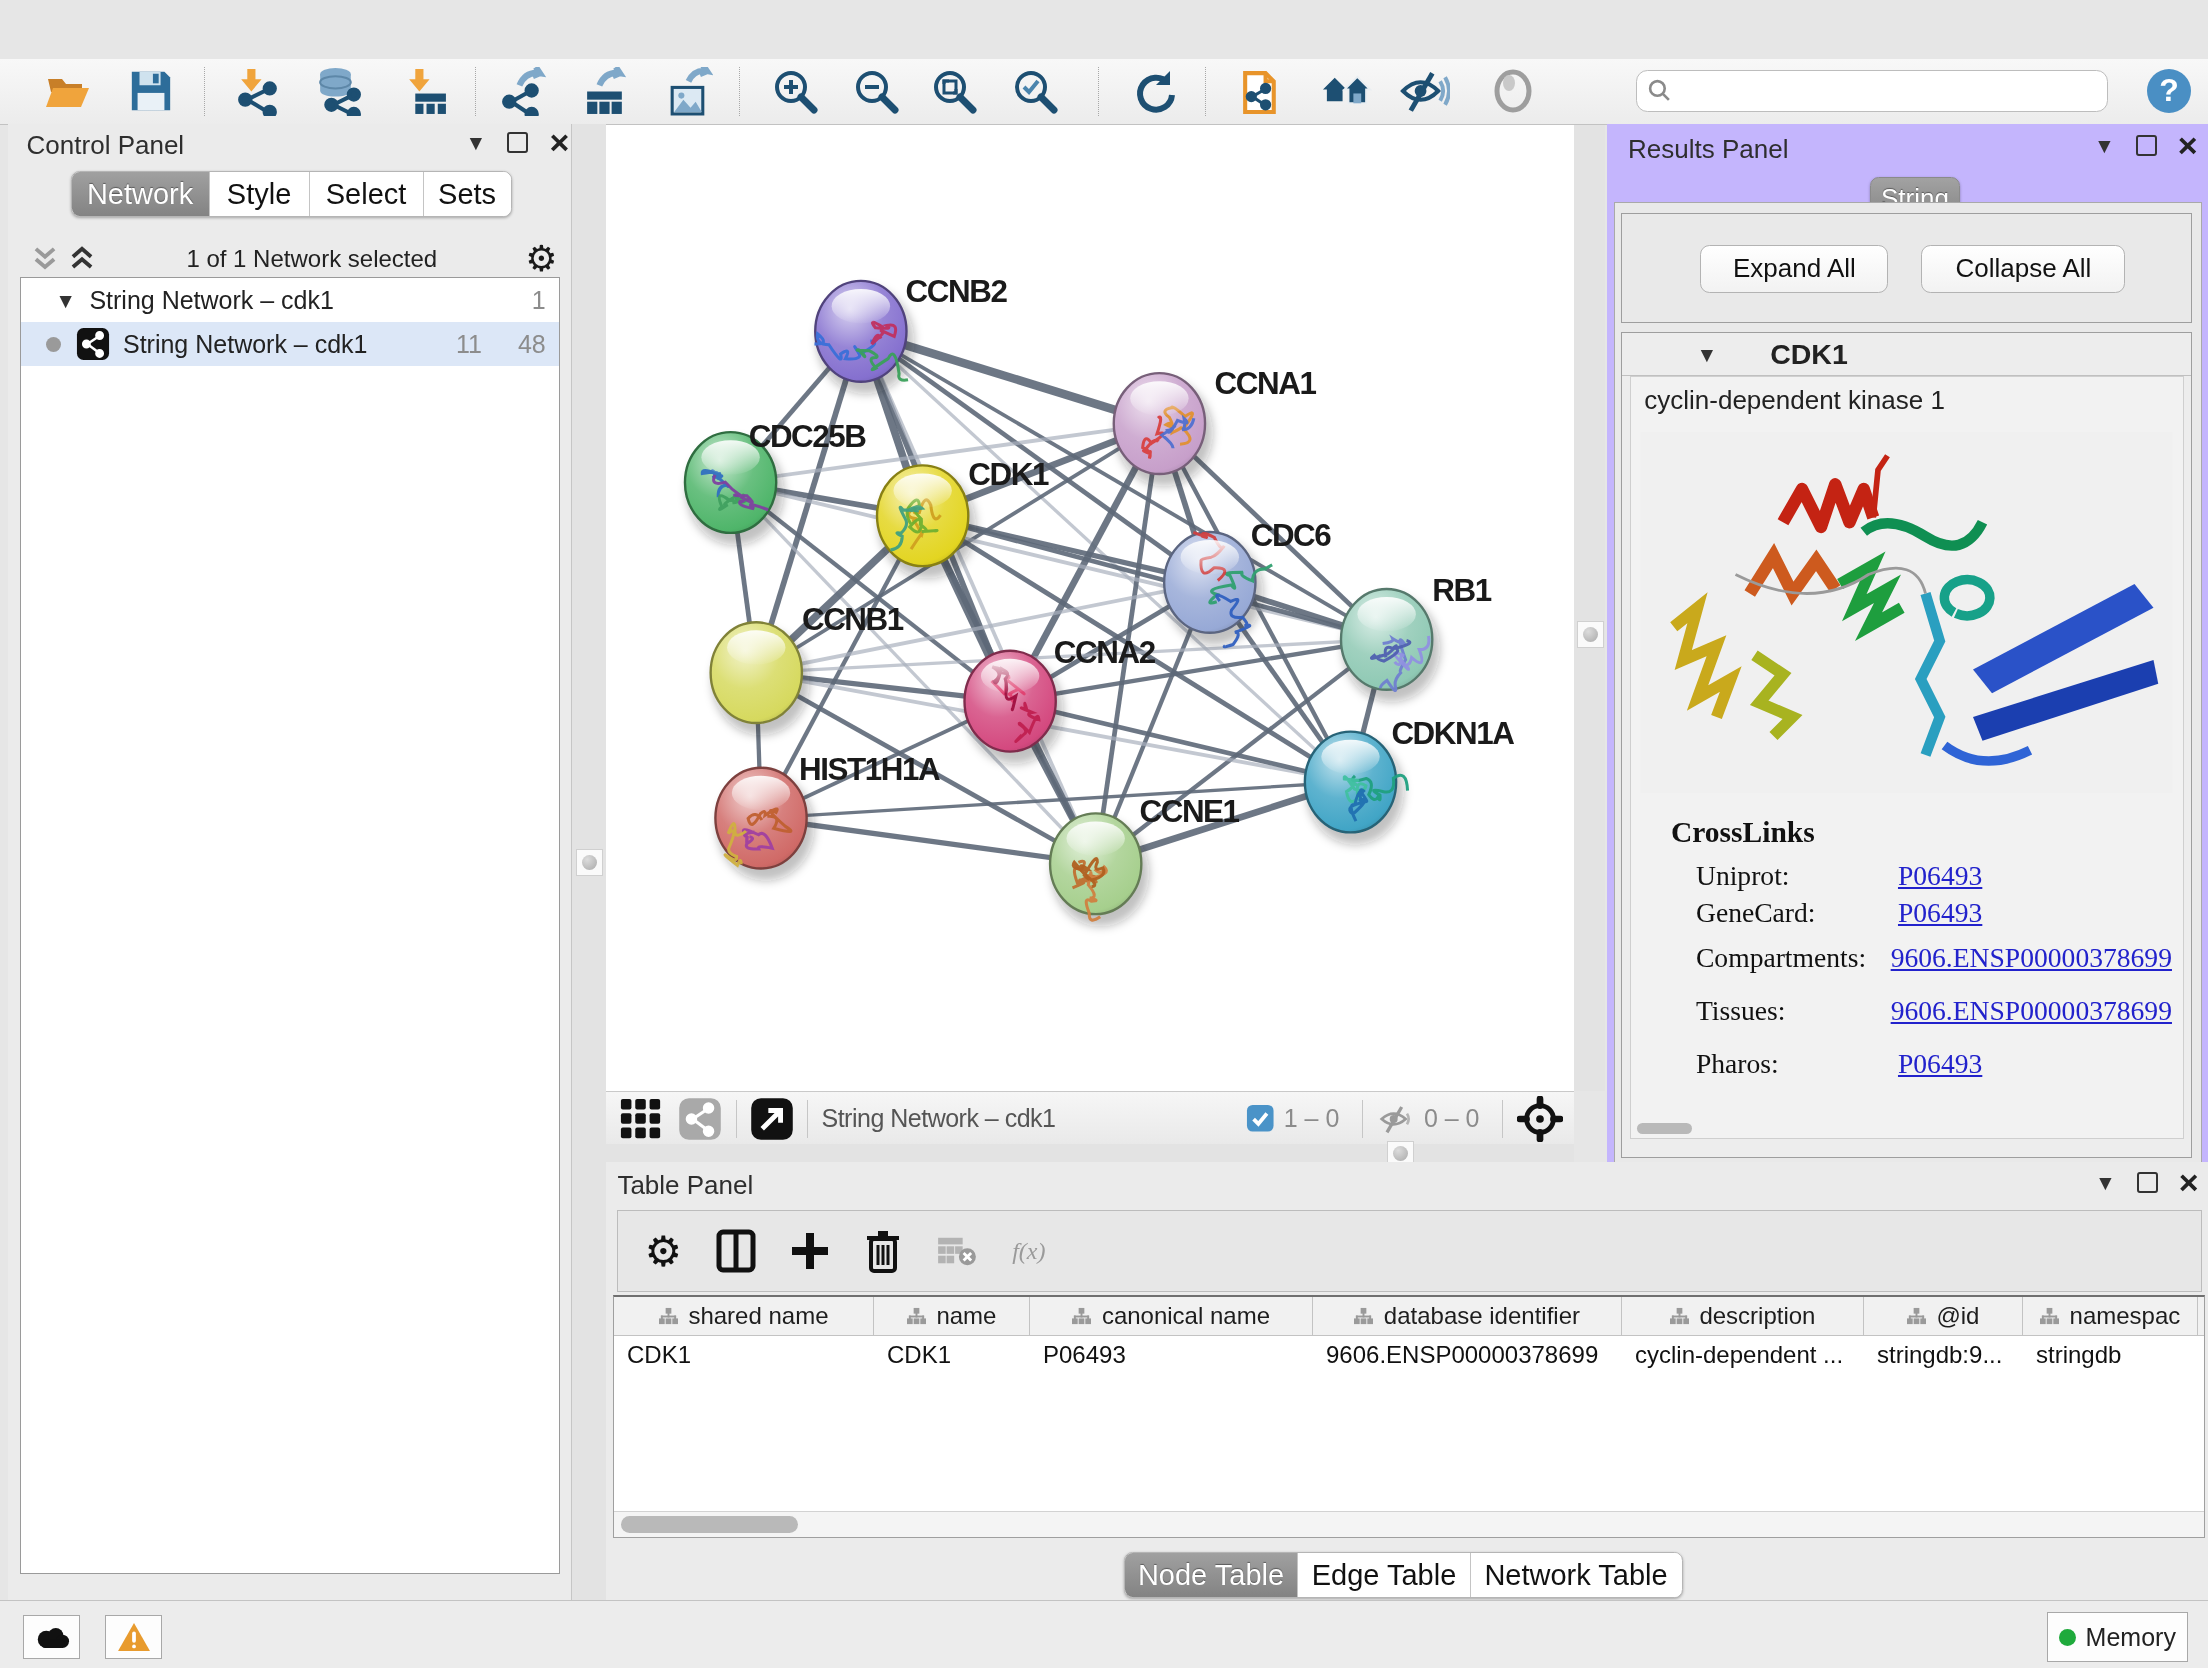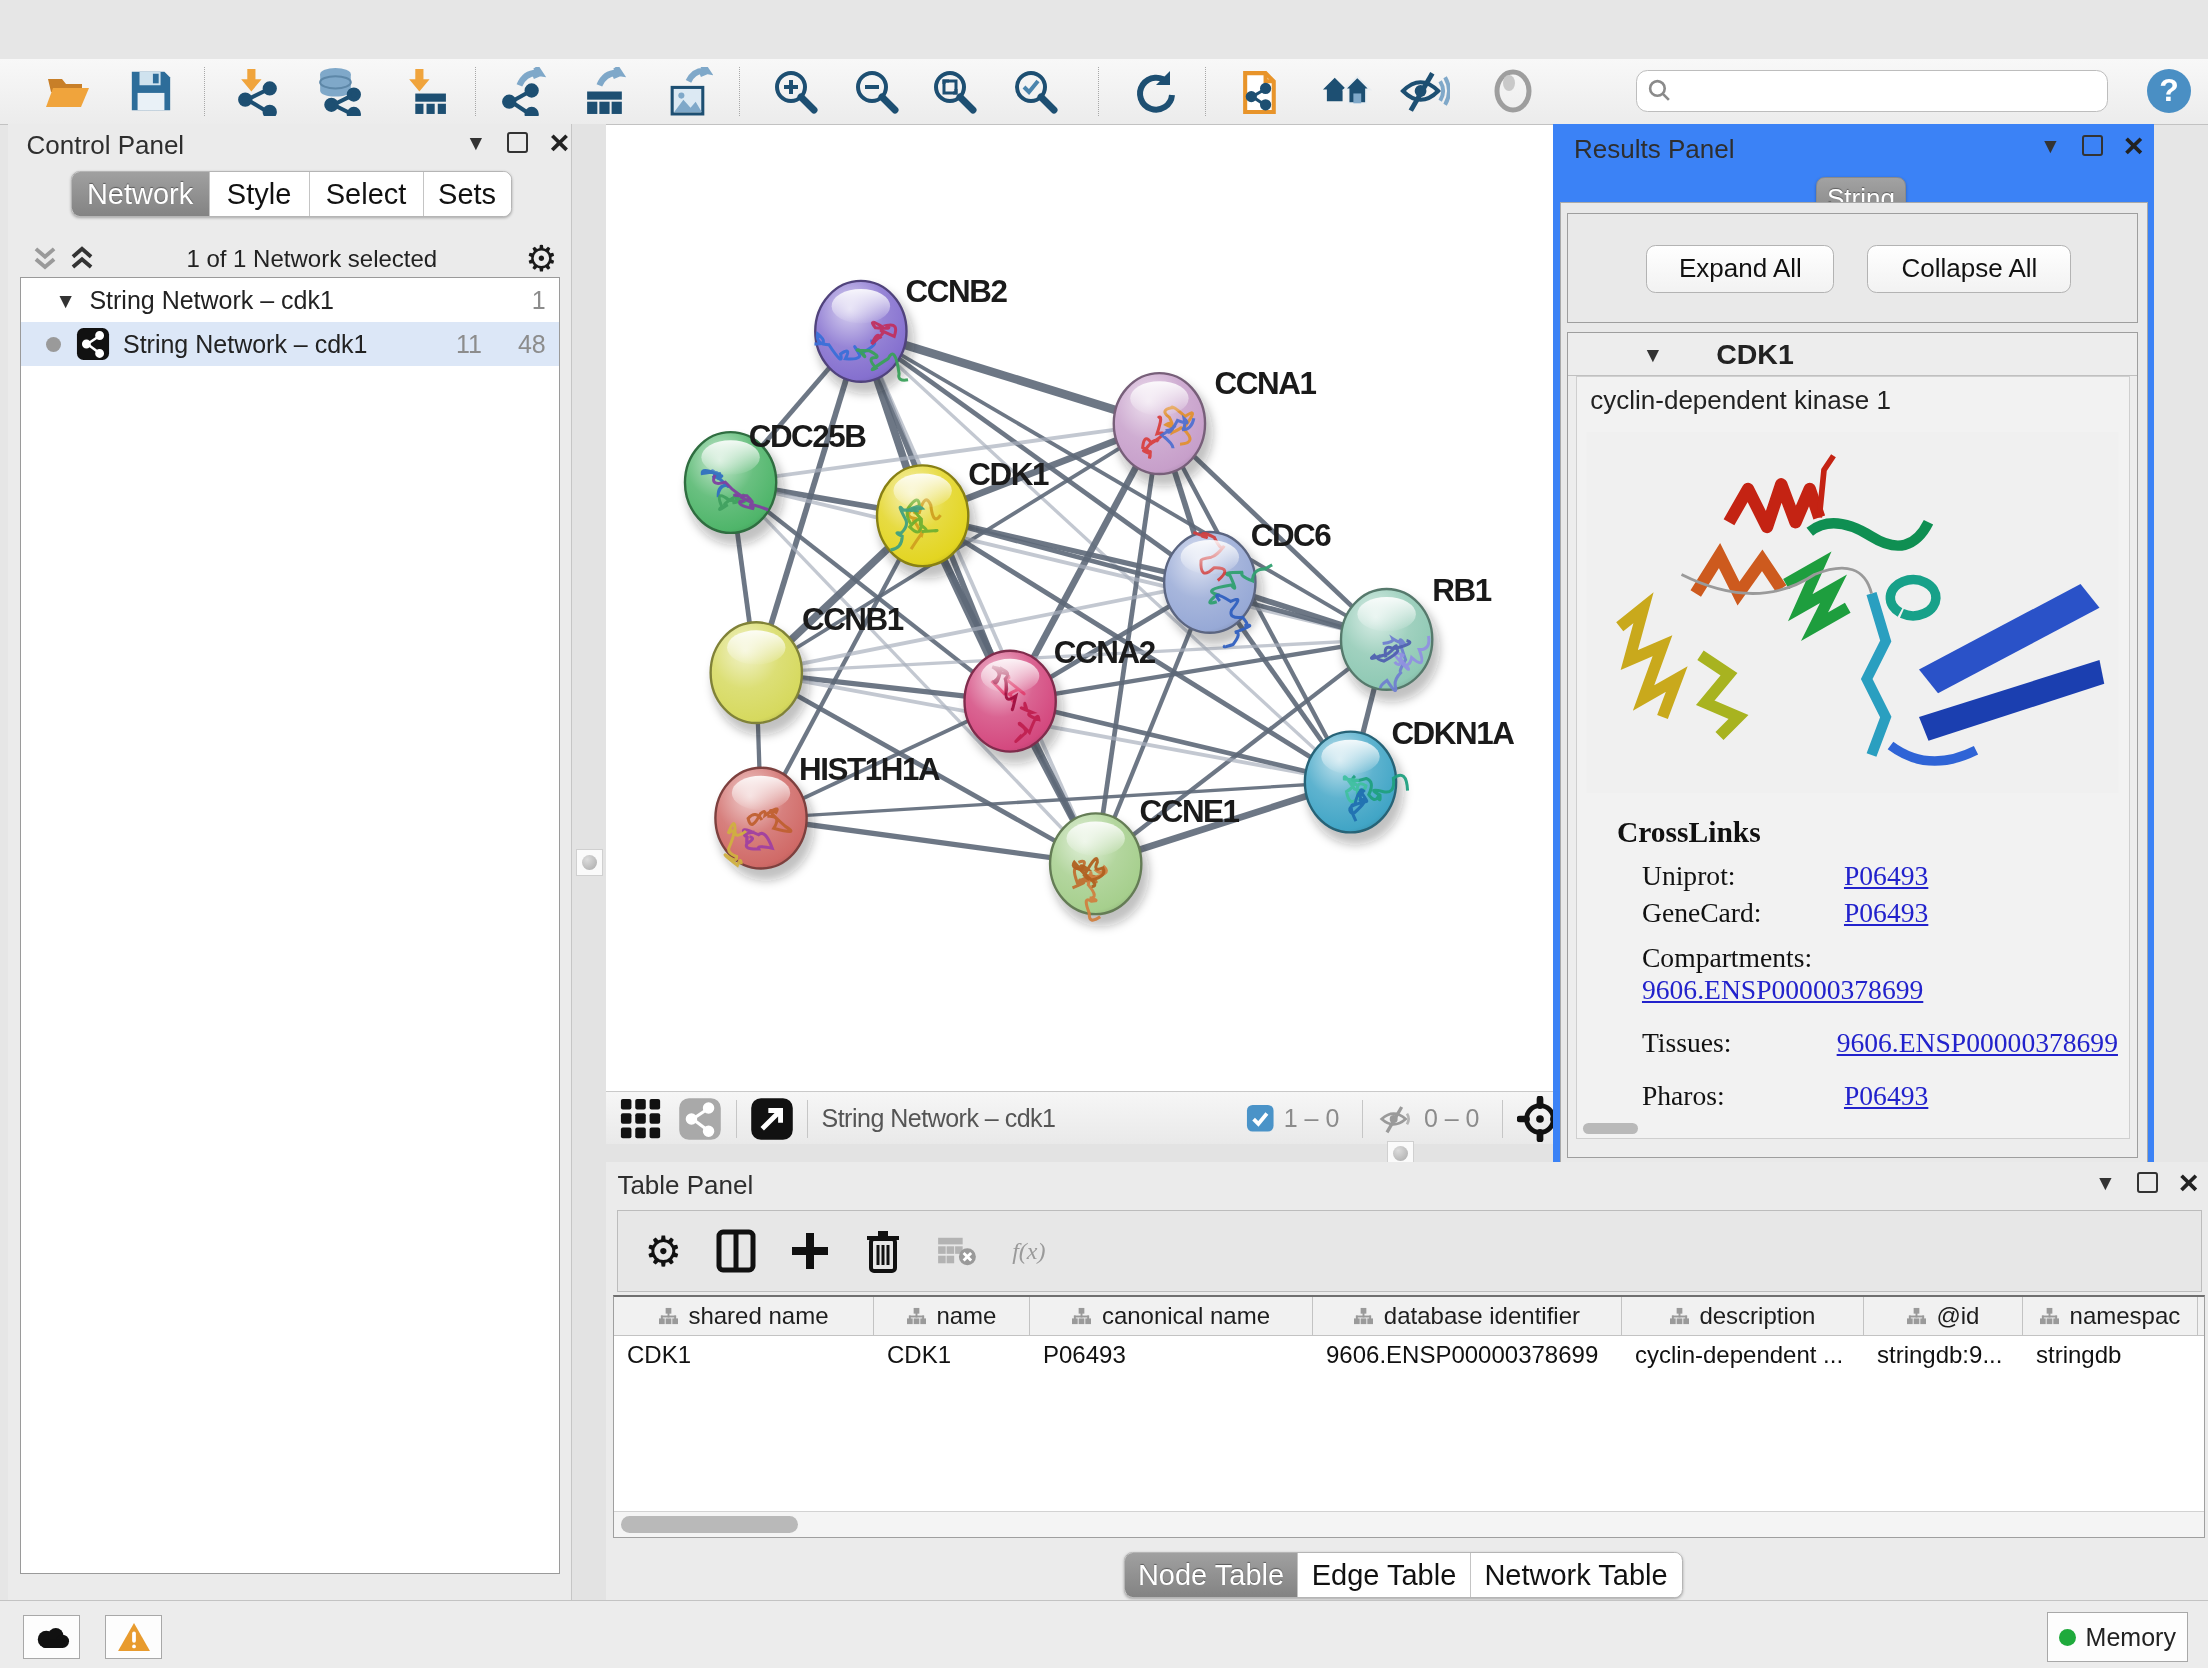--- a/index.html
+++ b/index.html
@@ -41,21 +41,21 @@
   
   .netarea{left:606px;top:125px;width:968px;height:966px;background:#fff;}
   .netbar{left:606px;top:1091px;width:968px;height:53px;background:linear-gradient(#f6f6f6,#e9e9e9);
           border-top:1px solid #c9c9c9;display:flex;align-items:center;}
   .nbsep{width:0;height:38px;border-left:1px solid #c6c6c6;margin:0 13.3px;}
   .graycnt{color:#8b8b8b;font-size:25px;}
   .handle{background:#fafafa;border:1px solid #d0d0d0;display:flex;align-items:center;justify-content:center;}
   .hdot{width:15px;height:15px;border-radius:50%;background:radial-gradient(circle at 35% 30%,#dcdcdc,#a9a9a9);}
   .strip{background:#e3e3e3;}
   
-  .rpanel{left:1553px;top:124px;width:601px;height:1476px;background:#3b82f6;}
+  .rpanel{left:1607px;top:124px;width:601px;height:1476px;background:#c4b5fd;}
   .gtab{background:linear-gradient(#a2a2a2,#868686);color:#fff;border-radius:8.6px;border:1px solid #8a8a8a;
         display:flex;align-items:center;justify-content:center;font-size:26px;text-shadow:0 -1px 1px rgba(0,0,0,.4);
         box-shadow:0 1px 2.9px rgba(0,0,0,.3);}
   .rbox{border:1px solid #a9a9a9;background:#e9e9e9;}
   .wbtn{background:linear-gradient(#ffffff,#f2f2f2);border:1px solid #b3b3b3;border-radius:9.5px;
         display:flex;align-items:center;justify-content:center;font-size:26px;color:#111;}
   .xl-label{font-family:"Liberation Serif",serif;font-size:27.6px;color:#111;}
   .xl-link{font-family:"Liberation Serif",serif;font-size:27.6px;color:#2222cc;text-decoration:underline;}
   
   .tpanel{left:606px;top:1162px;width:1603px;height:438px;background:#ebebeb;}
@@ -614,21 +614,21 @@
           <div class="abs xl-label" style="left:40px;top:439px;font-weight:bold;font-size:29.5px">CrossLinks</div>
           <div class="abs" id="xlinks" style="left:65px;top:483px;width:476px">
               <div style="display: flex; margin-bottom: 5px; align-items: baseline;">
                 <span class="xl-label" style="width: 202px;">Uniprot:</span>
                 <span class="xl-link">P06493</span>
               </div>
               <div style="display: flex; margin-bottom: 13px; align-items: baseline;">
                 <span class="xl-label" style="width: 202px;">GeneCard:</span>
                 <span class="xl-link">P06493</span>
               </div>
-              <div style="display: flex; margin-bottom: 21px; align-items: flex-start; flex-direction: column;">
+              <div style="display: flex; margin-bottom: 21px; align-items: flex-end;">
                 <span class="xl-label" style="width: 202px;">Compartments:</span>
                 <span class="xl-link">9606.ENSP00000378699</span>
               </div>
               <div style="display: flex; margin-bottom: 21px; align-items: flex-end;">
                 <span class="xl-label" style="width: 202px;">Tissues:</span>
                 <span class="xl-link">9606.ENSP00000378699</span>
               </div>
               <div style="display: flex; margin-bottom: 21px; align-items: baseline;">
                 <span class="xl-label" style="width: 202px;">Pharos:</span>
                 <span class="xl-link">P06493</span>

